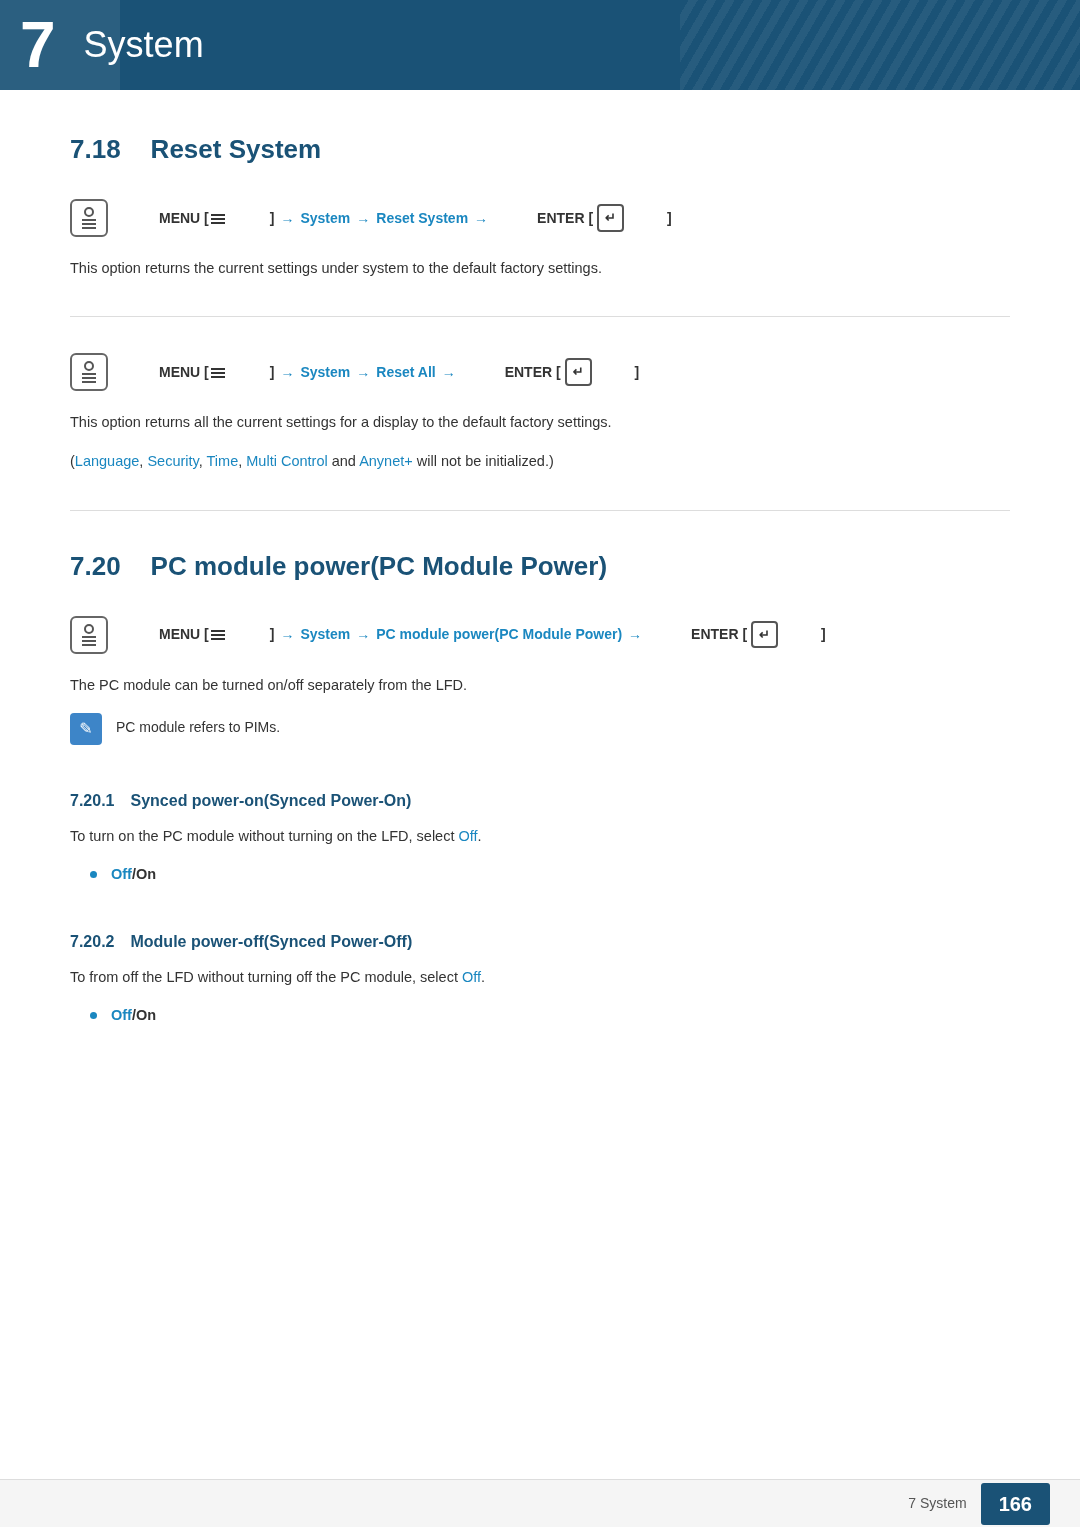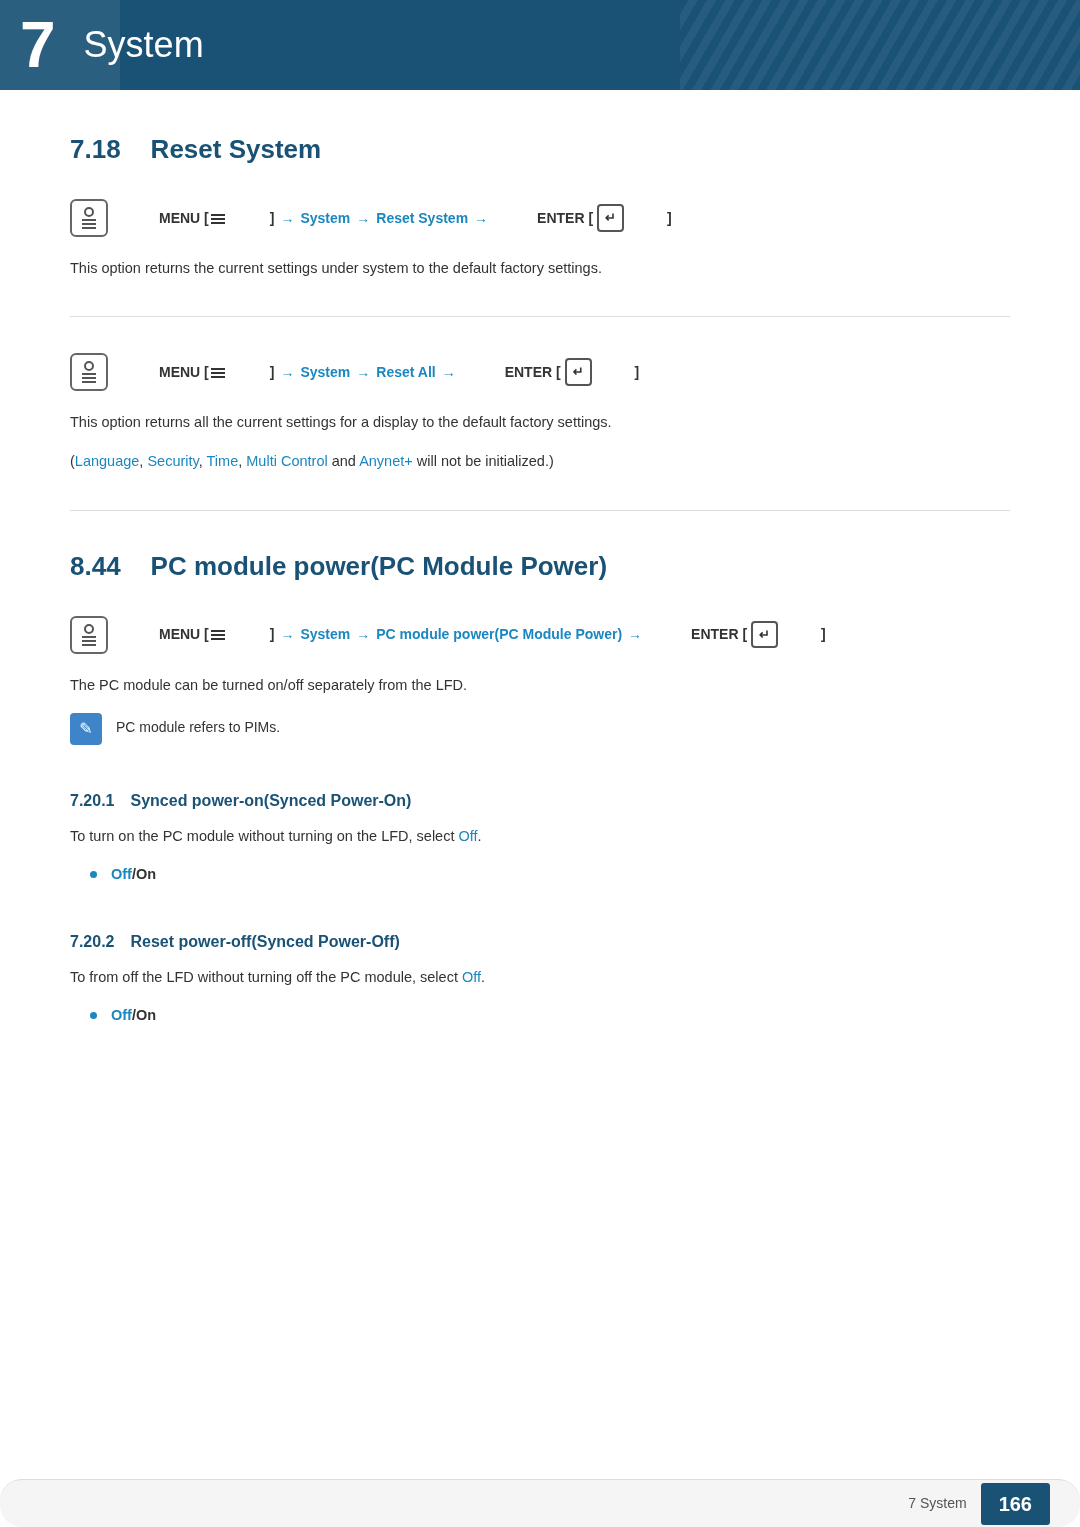--- a/index.html
+++ b/index.html
@@ -176,21 +176,20 @@
       bottom: 0;
       left: 0;
       right: 0;
       height: 48px;
       background: #f5f5f5;
       border-top: 1px solid #ddd;
       display: flex;
       align-items: center;
       justify-content: flex-end;
       padding: 0 30px;
-      border-radius: 22px;
     }
     .footer-text {
       font-size: 14px;
       color: #555;
       margin-right: 14px;
     }
     .footer-page {
       background: #1a5276;
       color: #fff;
       font-size: 20px;
@@ -334,21 +333,21 @@
 
   <p class="body-text">This option returns all the current settings for a display to the default factory settings.</p>
 
   <p class="body-text">
     (<span class="colored-highlight">Language</span>, <span class="colored-highlight">Security</span>, <span class="colored-highlight">Time</span>, <span class="colored-highlight">Multi Control</span> and <span class="colored-highlight">Anynet+</span> will not be initialized.)
   </p>
 
   <hr class="section-divider">
 
   <div class="section-title">
-    <span class="section-number">8.44</span><span>PC module power(PC Module Power)</span>
+    <span class="section-number">7.20</span><span>PC module power(PC Module Power)</span>
   </div>
 
   <div class="nav-path">
     <div class="menu-icon-box">
       <div class="remote-body">
         <div class="remote-top-circle"></div>
         <div class="remote-lines">
           <div class="remote-line"></div>
           <div class="remote-line"></div>
           <div class="remote-line"></div>
@@ -390,21 +389,21 @@
   </p>
 
   <div class="bullet-item">
     <div class="bullet-dot"></div>
     <span class="off-text">Off</span>
       <span> / </span>
       <span class="on-text">On</span>
   </div>
 
   <div class="subsection-title">
-    <span class="subsection-number">7.20.2</span><span>Reset power-off(Synced Power-Off)</span>
+    <span class="subsection-number">7.20.2</span><span>Module power-off(Synced Power-Off)</span>
   </div>
 
   <p class="body-text">
     <span>To from off the LFD without turning off the PC module, select</span> <span class="colored-highlight">Off</span>.
   </p>
 
   <div class="bullet-item">
     <div class="bullet-dot"></div>
     <span class="off-text">Off</span>
       <span> / </span>

